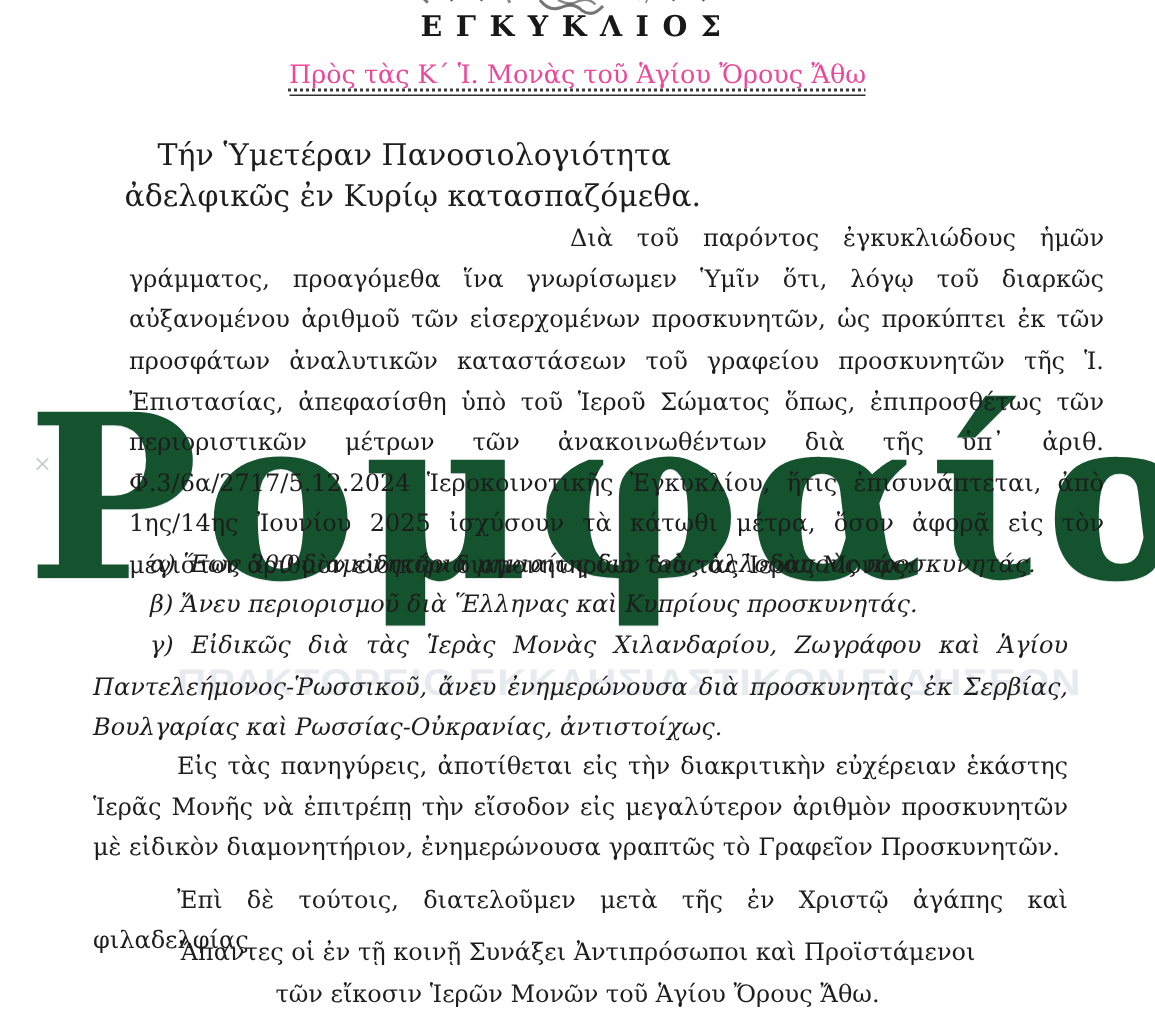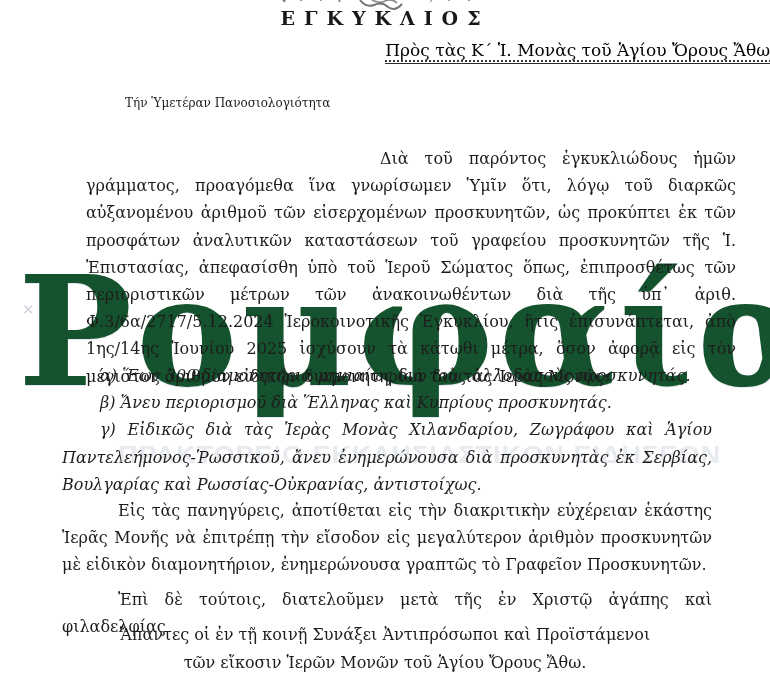--- a/index.html
+++ b/index.html
@@ -48,34 +48,34 @@
   }
   .doc-title {
     position:absolute; top:7px; left:0; width:770px;
     text-align:center;
     font-size:19px; font-weight:bold;
     letter-spacing:9px;
     color:#181818;
   }
   .doc-heading {
     position:absolute; top:40px; left:0; width:770px;
-    text-align:right;
+    text-align:center;
     font-size:17px;
-    color:#000000;
+    color:#ec4899;
   }
   .doc-heading .heading-text {
     text-decoration:underline dotted 1.5px #3a3a3a;
     text-underline-offset:4px;
     border-bottom:1.6px solid #2e2e2e;
     padding-bottom:3px;
   }
 
   .greeting {
     position:absolute; top:90px; left:83px;
-    font-size:12px; line-height:27px;margin-left:20px;
+    font-size:20px; line-height:27px;
   }
   .greeting .g1 { padding-left:22px; }
 
   .para {
     position:absolute; left:62px; width:650px;
     font-size:16px; line-height:27.2px;
     text-align:justify;
     color:#1d1d1d;
   }
   #para-main   { top:145px; text-indent:294px;margin-left:24px; }
@@ -114,20 +114,21 @@
   </svg>
 
   <div class="doc-title">ΕΓΚΥΚΛΙΟΣ</div>
 
   <div class="doc-heading">
     <span class="heading-text">Πρὸς τὰς Κ΄ Ἱ. Μονὰς τοῦ Ἁγίου Ὄρους Ἄθω</span>
   </div>
 
   <div class="greeting">
     <div class="g1">Τήν Ὑμετέραν Πανοσιολογιότητα</div>
+    <div class="g2">ἀδελφικῶς ἐν Κυρίῳ κατασπαζόμεθα.</div>
   </div>
 
   <div class="para" id="para-main">Διὰ τοῦ παρόντος ἐγκυκλιώδους ἡμῶν γράμματος, προαγόμεθα ἵνα γνωρίσωμεν Ὑμῖν ὅτι, λόγῳ τοῦ διαρκῶς αὐξανομένου ἀριθμοῦ τῶν εἰσερχομένων προσκυνητῶν, ὡς προκύπτει ἐκ τῶν προσφάτων ἀναλυτικῶν καταστάσεων τοῦ γραφείου προσκυνητῶν τῆς Ἱ. Ἐπιστασίας, ἀπεφασίσθη ὑπὸ τοῦ Ἱεροῦ Σώματος ὅπως, ἐπιπροσθέτως τῶν περιοριστικῶν μέτρων τῶν ἀνακοινωθέντων διὰ τῆς ὑπ᾽ ἀριθ. Φ.3/6α/2717/5.12.2024 Ἱεροκοινοτικῆς Ἐγκυκλίου, ἥτις ἐπισυνάπτεται, ἀπὸ 1ης/14ης Ἰουνίου 2025 ἰσχύσουν τὰ κάτωθι μέτρα, ὅσον ἀφορᾷ εἰς τὸν μέγιστον ἀριθμὸν εἰδικῶν διαμονητηρίων διὰ τὰς Ἱερὰς Μονάς:</div>
 
   <div class="para" id="list-block">
     <div class="list-line">α) Ἕως 300 διαμονητήρια μηνιαίως διὰ τοὺς ἀλλοδαποὺς προσκυνητάς.</div>
     <div class="list-line">β) Ἄνευ περιορισμοῦ διὰ Ἕλληνας καὶ Κυπρίους προσκυνητάς.</div>
     <div id="item-c">γ) Εἰδικῶς διὰ τὰς Ἱερὰς Μονὰς Χιλανδαρίου, Ζωγράφου καὶ Ἁγίου Παντελεήμονος-Ῥωσσικοῦ, ἄνευ ἐνημερώνουσα διὰ προσκυνητὰς ἐκ Σερβίας, Βουλγαρίας καὶ Ρωσσίας-Οὐκρανίας, ἀντιστοίχως.</div>
   </div>
 

